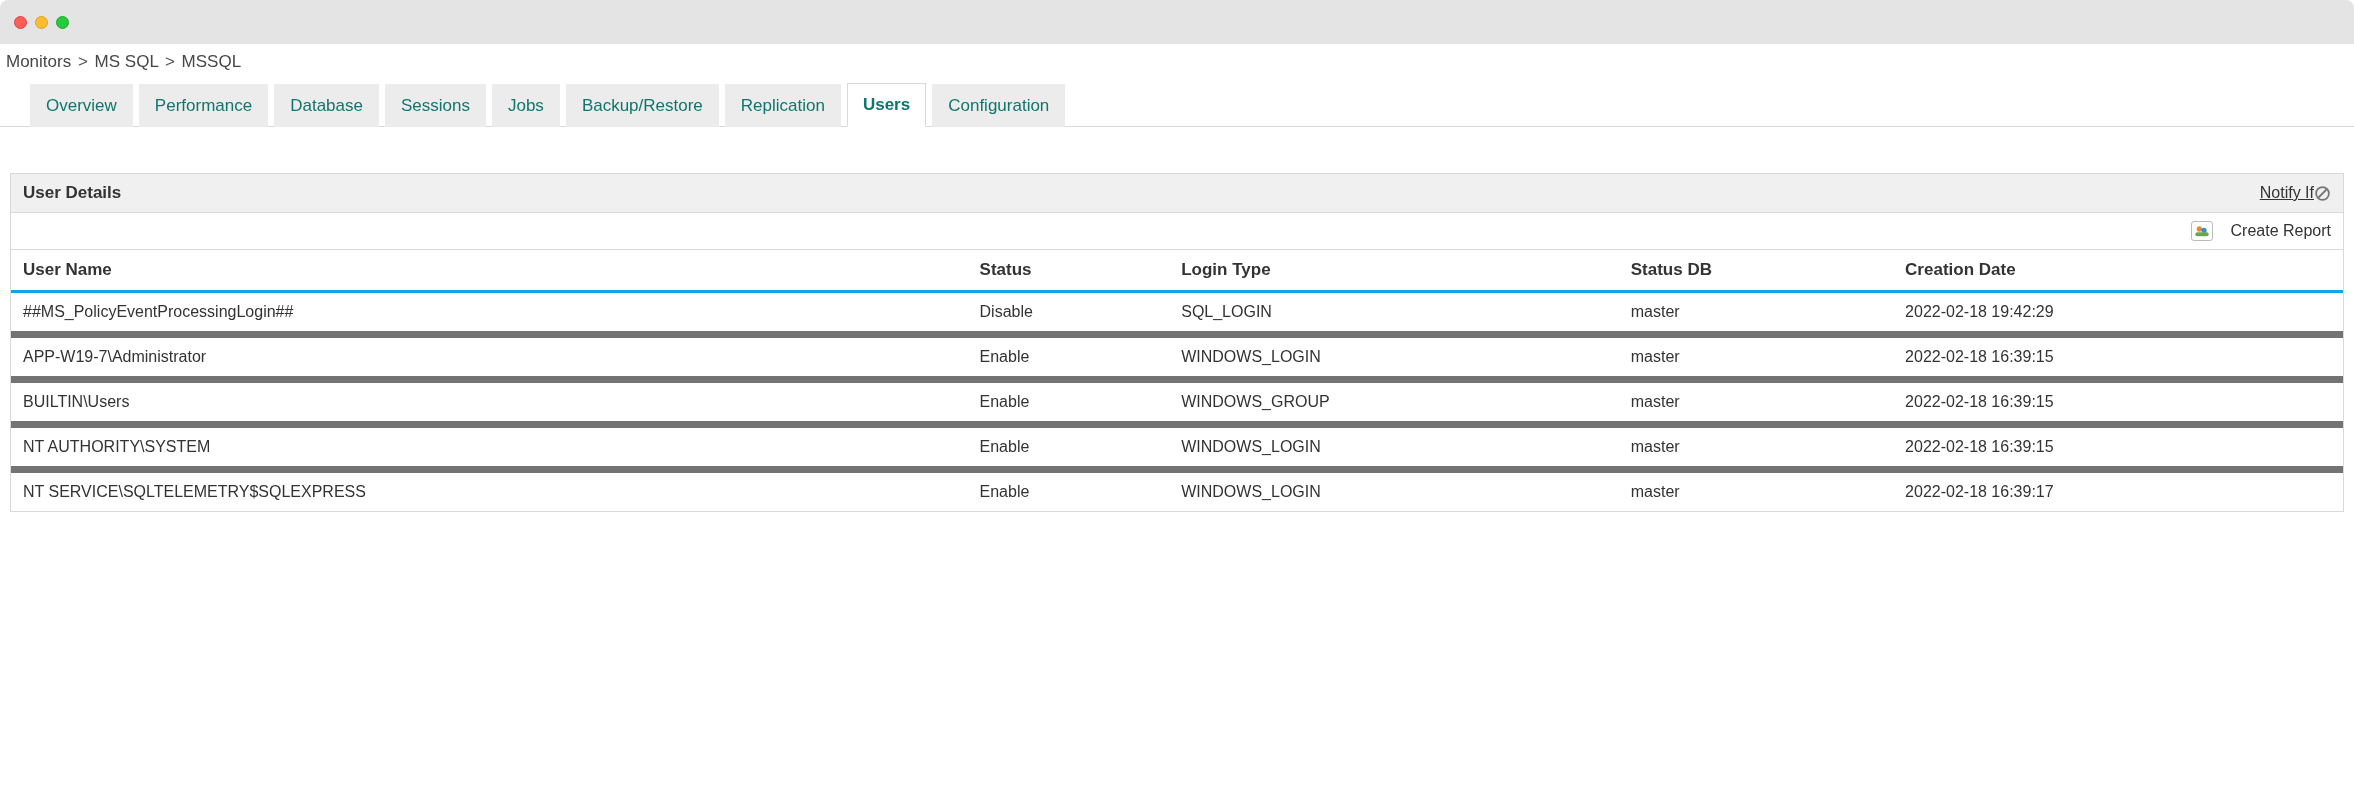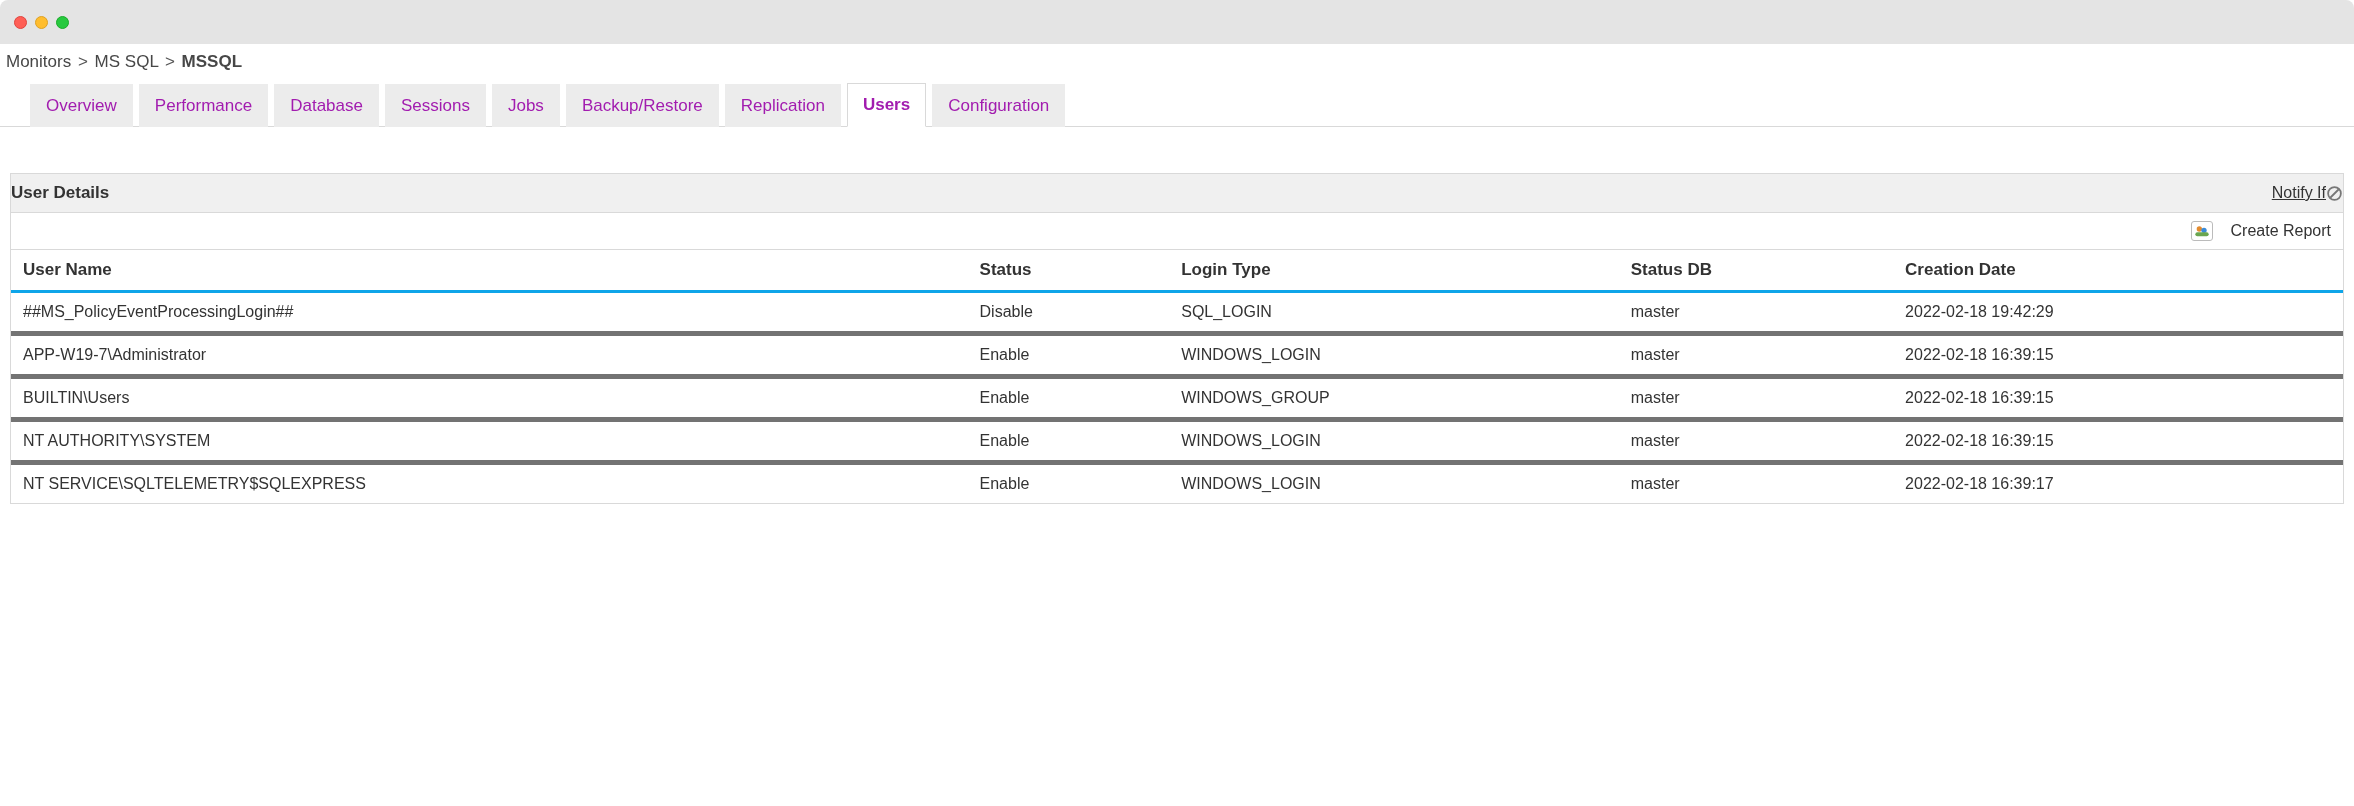--- a/index.html
+++ b/index.html
@@ -23,55 +23,55 @@
     .tl-red   { background: #ff5f56; border: 1px solid #e0443e; }
     .tl-yellow{ background: #ffbd2e; border: 1px solid #dea123; }
     .tl-green { background: #27c93f; border: 1px solid #1aab29; }
 
     .breadcrumb {
       padding: 8px 6px 10px 6px;
       font-size: 17px;
       color: #474747;
     }
     .breadcrumb .sep { color: #555; padding: 0 2px; }
-    .breadcrumb .current { font-weight: 700; margin-top: 16px; }
+    .breadcrumb .current { font-weight: 400; margin-top: 16px; }
     .breadcrumb a { color: #474747; text-decoration: none; }
 
     .tabs-bar {
       border-bottom: 1px solid #d9d9d9;
       padding: 0 30px;
       display: flex;
       gap: 6px;
       align-items: flex-end;
     }
     .tab {
       background: #ececec;
       padding: 11px 15px;
       font-size: 17px;
-      color: #a21caf;
+      color: #0f766e;
       border: 1px solid transparent;
       border-bottom: none;
       position: relative;
       top: 1px;
       cursor: pointer;
     }
     .tab.active {
       background: #fff;
       border: 1px solid #d9d9d9;
       border-bottom: 1px solid #fff;
       font-weight: 700;
     }
 
     .panel {
       margin: 46px 10px 0 10px;
       border: 1px solid #d9d9d9;
     }
     .panel-header {
       background: #f0f0f0;
-      padding: 9px 0;
+      padding: 9px 12px;
       display: flex;
       align-items: center;
       justify-content: space-between;
       border-bottom: 1px solid #d9d9d9;
     }
     .panel-title { font-weight: 700; font-size: 17px; }
     .notify {
       display: flex; align-items: center; 
       text-decoration: underline;
       cursor: pointer;
@@ -99,21 +99,21 @@
       text-align: left;
       font-weight: 700;
       font-size: 17px;
       padding: 10px 12px;
       border-top: 1px solid #d9d9d9;
       border-bottom: 3px solid #0ea5e9;
     }
     table.data td {
       padding: 10px 12px;
       font-size: 16px;
-      border-bottom: 5px solid #737373;
+      border-bottom: 7px solid #737373;
     }
     table.data tr:last-child td { border-bottom: none; }
   </style>
 </head>
 <body>
 
 <div class="titlebar">
   <div class="tl-dot tl-red"></div>
   <div class="tl-dot tl-yellow"></div>
   <div class="tl-dot tl-green"></div>

